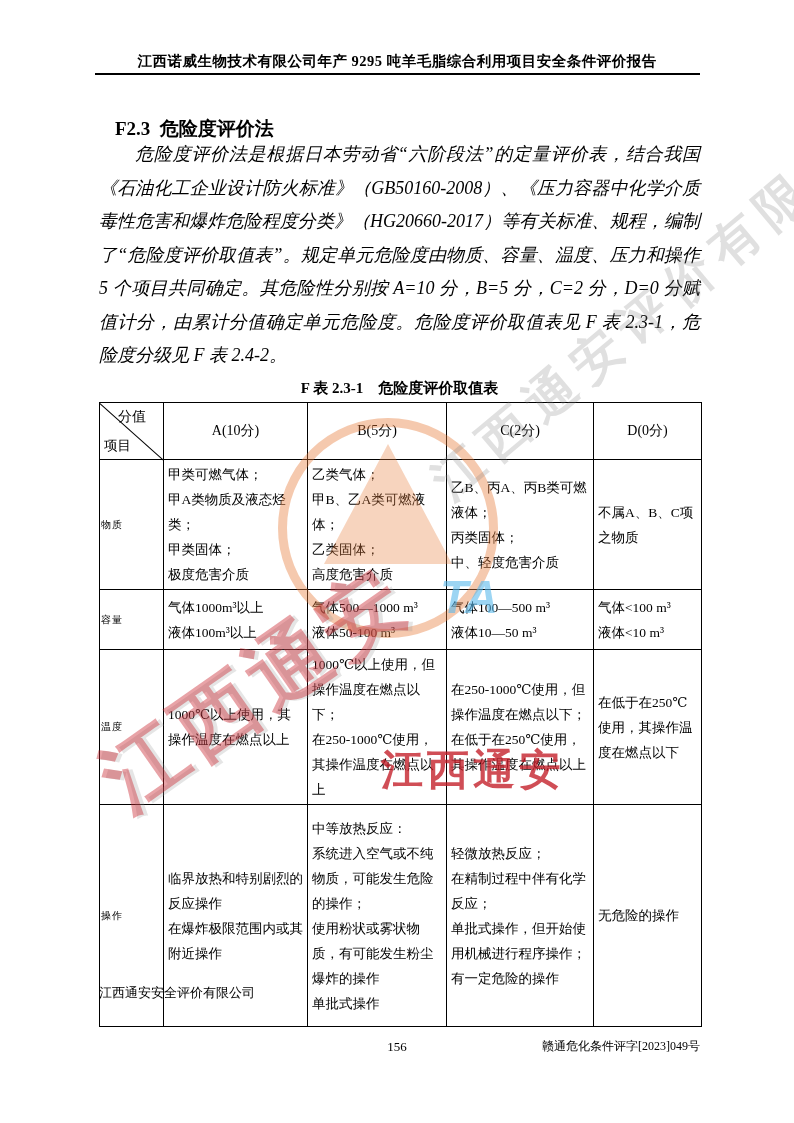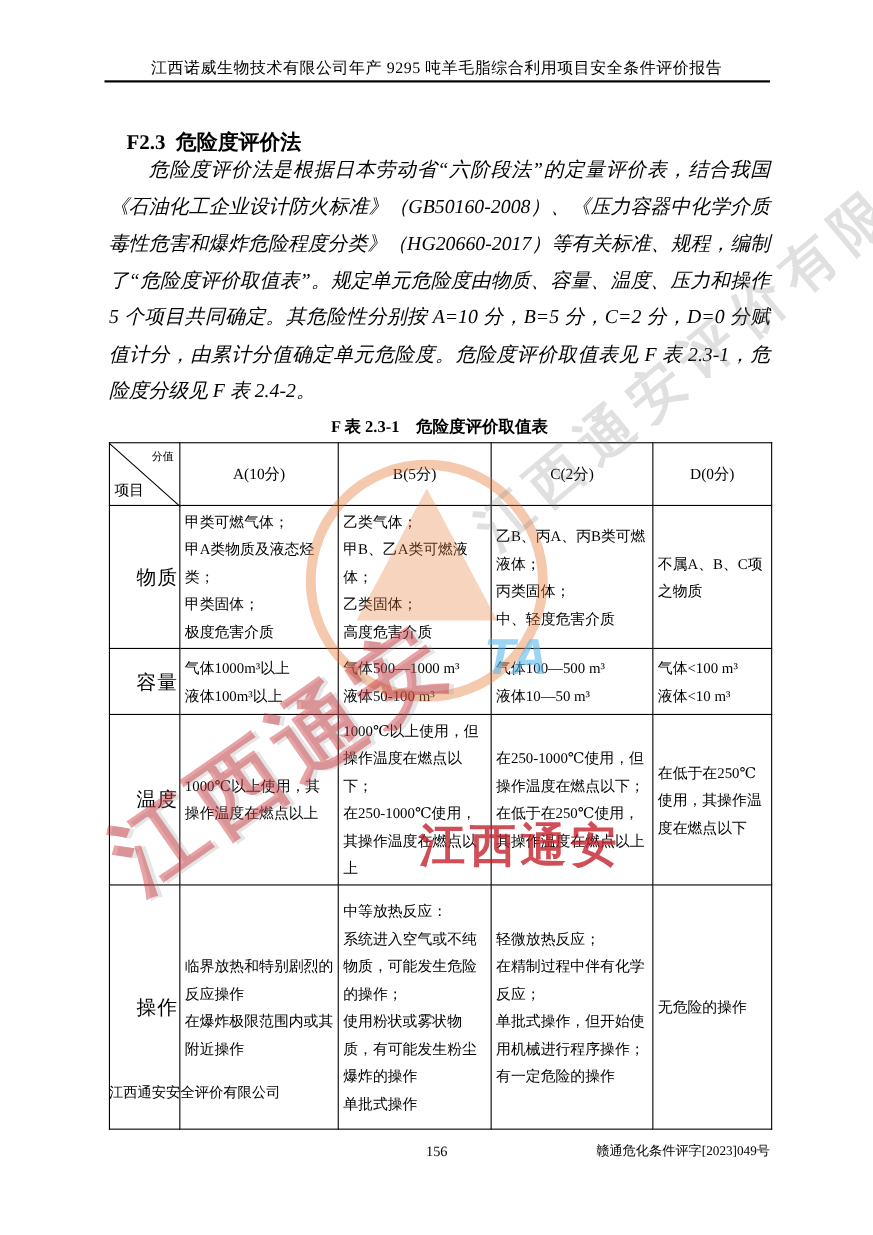--- a/index.html
+++ b/index.html
@@ -5,21 +5,21 @@
   * { box-sizing: border-box; }
   html, body { margin: 0; padding: 0; }
   body {
     width: 794px; height: 1123px;
     background: #ffffff; color: #000;
     position: relative; overflow: hidden;
     font-family: "Liberation Serif", "DejaVu Serif", serif;
   }
   .header {
     position: absolute; top: 52px; left: 47px; right: 47px;
-    text-align: center; font-weight: normal; font-size: 14.5px; letter-spacing: .5px;
+    text-align: center; font-weight: bold; font-size: 14.5px; letter-spacing: .5px;
     z-index: 1;
   }
   .header-rule {
     position: absolute; top: 73px; left: 95px; width: 605px; height: 2px;
     background: #000; z-index: 1;
   }
   .section-title {
     position: absolute; top: 100px; left: 99px; margin: 16px;
     font-size: 19px; font-weight: bold; white-space: pre; z-index: 1;
   }
@@ -32,34 +32,34 @@
   .table-caption {
     position: absolute; top: 379px; left: 99px; width: 601px;
     text-align: center; font-size: 15px; font-weight: bold; z-index: 1;
   }
   table.value-table {
     position: absolute; top: 402px; left: 99px; width: 602px;
     border-collapse: collapse; table-layout: fixed; z-index: 1;
   }
   .value-table td { border: 1px solid #000; vertical-align: middle; }
   .col-head { text-align: center; font-size: 14px; }
-  .row-label { text-align: right; font-size: 18px; letter-spacing: 1px; }
+  .row-label { text-align: left; font-size: 10px; letter-spacing: 1px; }
   .c { font-size: 13.5px; line-height: 25px; padding: 2px 4px; white-space: pre-line; text-align: left; }
   tr.rh { height: 57px; }
   tr.r0 { height: 130px; }
   tr.r1 { height: 60px; }
   tr.r2 { height: 107px; }
   tr.r3 { height: 31px; }
   tr.r4 { height: 222px; }
   .corner { position: relative; padding: 0; }
   .corner-line {
     position: absolute; left: 0; top: 0; width: 86px; height: 0;
     border-top: 1px solid #000; transform: rotate(41.7deg); transform-origin: 0 0;
   }
-  .corner-top { position: absolute; top: 5px; right: 5px; font-size: 10px; }
+  .corner-top { position: absolute; top: 5px; right: 17px; font-size: 14px; }
   .corner-bottom { position: absolute; bottom: 4px; left: 4px; font-size: 13.5px; }
   .footer-left  { position: absolute; top: 984px; left: 99px; font-size: 13px; z-index: 1; }
   .footer-page  { position: absolute; top: 1039px; left: 0; width: 794px; text-align: center; font-size: 13px; z-index: 1; }
   .footer-right { position: absolute; top: 1038px; right: 94px; font-size: 12px; z-index: 1; }
   
   .wm { position: absolute; pointer-events: none; }
   .wm-gray {
     left: 440px; top: 455px; z-index: 3;
     font-size: 50px; font-weight: bold; letter-spacing: 10px; white-space: nowrap;
     color: rgba(130,130,130,0.25);

